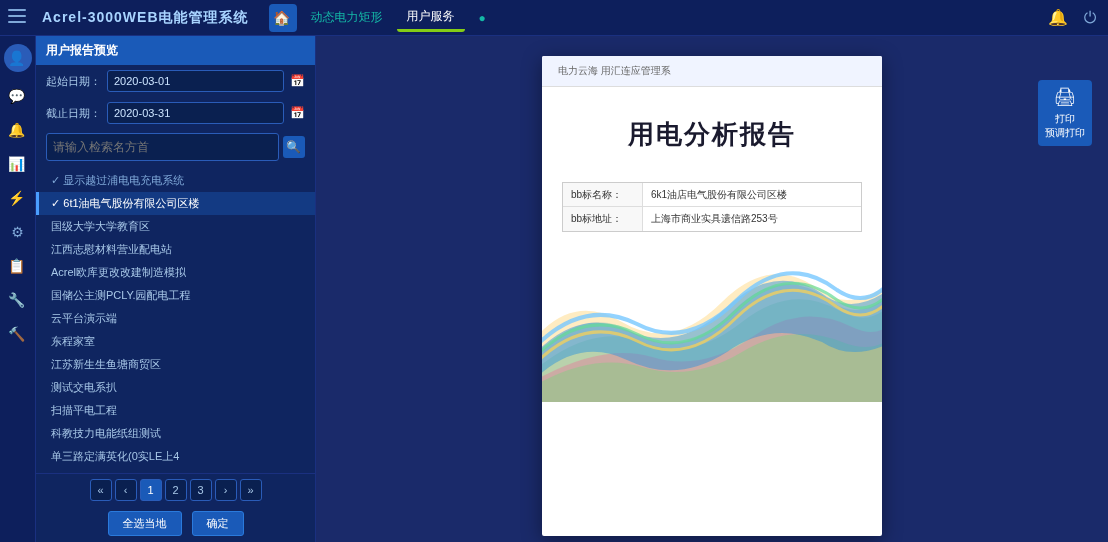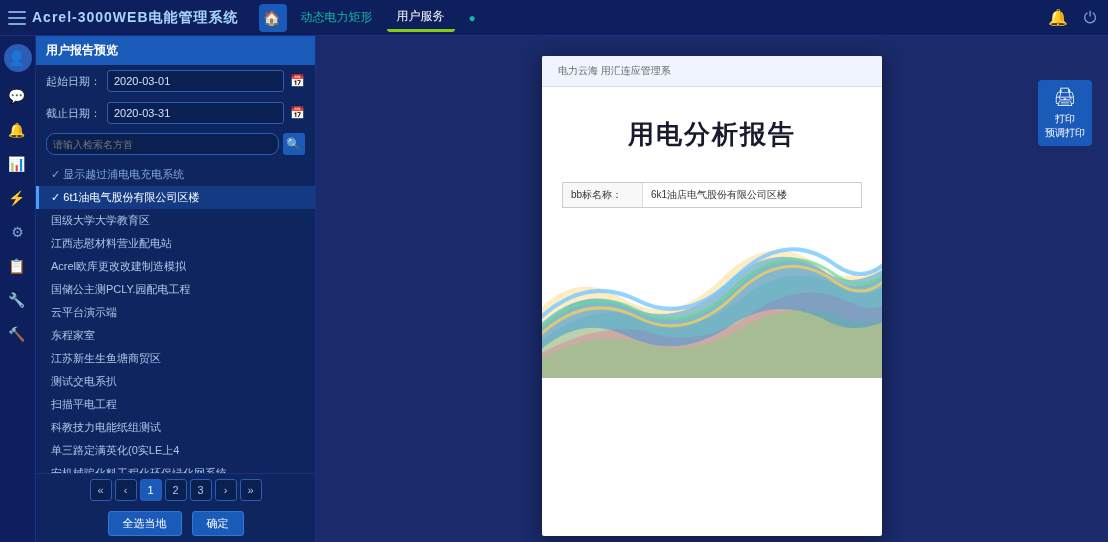--- a/index.html
+++ b/index.html
@@ -21,22 +21,22 @@
       background: #0d1f5c;
       display: flex;
       align-items: center;
       padding: 0 8px;
       gap: 12px;
       border-bottom: 1px solid #1a3080;
       flex-shrink: 0;
     }
     .top-bar-logo {
       display: flex;
-      align-items: center;
-      gap: 6px;
+      align-items: flex-start;
+      gap: 16px;
     }
     .hamburger-icon {
       width: 18px;
       height: 14px;
       display: flex;
       flex-direction: column;
       justify-content: space-between;
       cursor: pointer;
     }
     .hamburger-icon span {
@@ -186,25 +186,25 @@
     .search-row {
       padding: 4px 10px;
       display: flex;
       align-items: center;
       gap: 4px;
     }
     .search-input {
       flex: 1;
       background: #0a2050;
       border: 1px solid #2a5cb8;
-      border-radius: 9px;
+      border-radius: 3px;
       color: #cce4ff;
       padding: 2px 6px;
-      font-size: 10px;
-      height: 22px;
+      font-size: 12px;
+      height: 28px;
     }
     .search-btn {
       width: 22px;
       height: 22px;
       background: #1a5ab8;
       border: none;
       border-radius: 3px;
       color: white;
       cursor: pointer;
       display: flex;
@@ -487,20 +487,24 @@
 
       <div class="report-title-area">
         <div class="report-main-title">用电分析报告</div>
       </div>
 
       <div class="report-info-table">
         <div class="report-info-row">
           <div class="report-info-label">bb标名称：</div>
           <div class="report-info-value">6k1油店电气股份有限公司区楼</div>
         </div>
+        <div class="report-info-row">
+          <div class="report-info-label">bb标地址：</div>
+          <div class="report-info-value">上海市商业实具遗信路253号</div>
+        </div>
       </div>
 
       <div class="report-wave-area">
         <svg class="wave-svg" viewBox="0 0 340 160" xmlns="http://www.w3.org/2000/svg">
 
           <path d="M-10,120 Q40,60 90,90 Q140,120 190,70 Q240,20 290,60 Q320,80 350,50 L350,160 L-10,160 Z" fill="rgba(100,180,240,0.4)"></path>
           <path d="M-10,130 Q50,80 100,100 Q150,120 200,80 Q250,40 300,70 Q330,85 350,60 L350,160 L-10,160 Z" fill="rgba(80,200,180,0.4)"></path>
           <path d="M-10,100 Q30,50 80,80 Q130,110 180,60 Q230,10 280,50 Q310,70 350,40 L350,160 L-10,160 Z" fill="rgba(255,200,80,0.35)"></path>
 
           <path d="M-10,140 Q60,100 110,115 Q160,130 210,95 Q260,60 310,85 Q335,97 350,80 L350,160 L-10,160 Z" fill="rgba(240,100,150,0.35)"></path>

